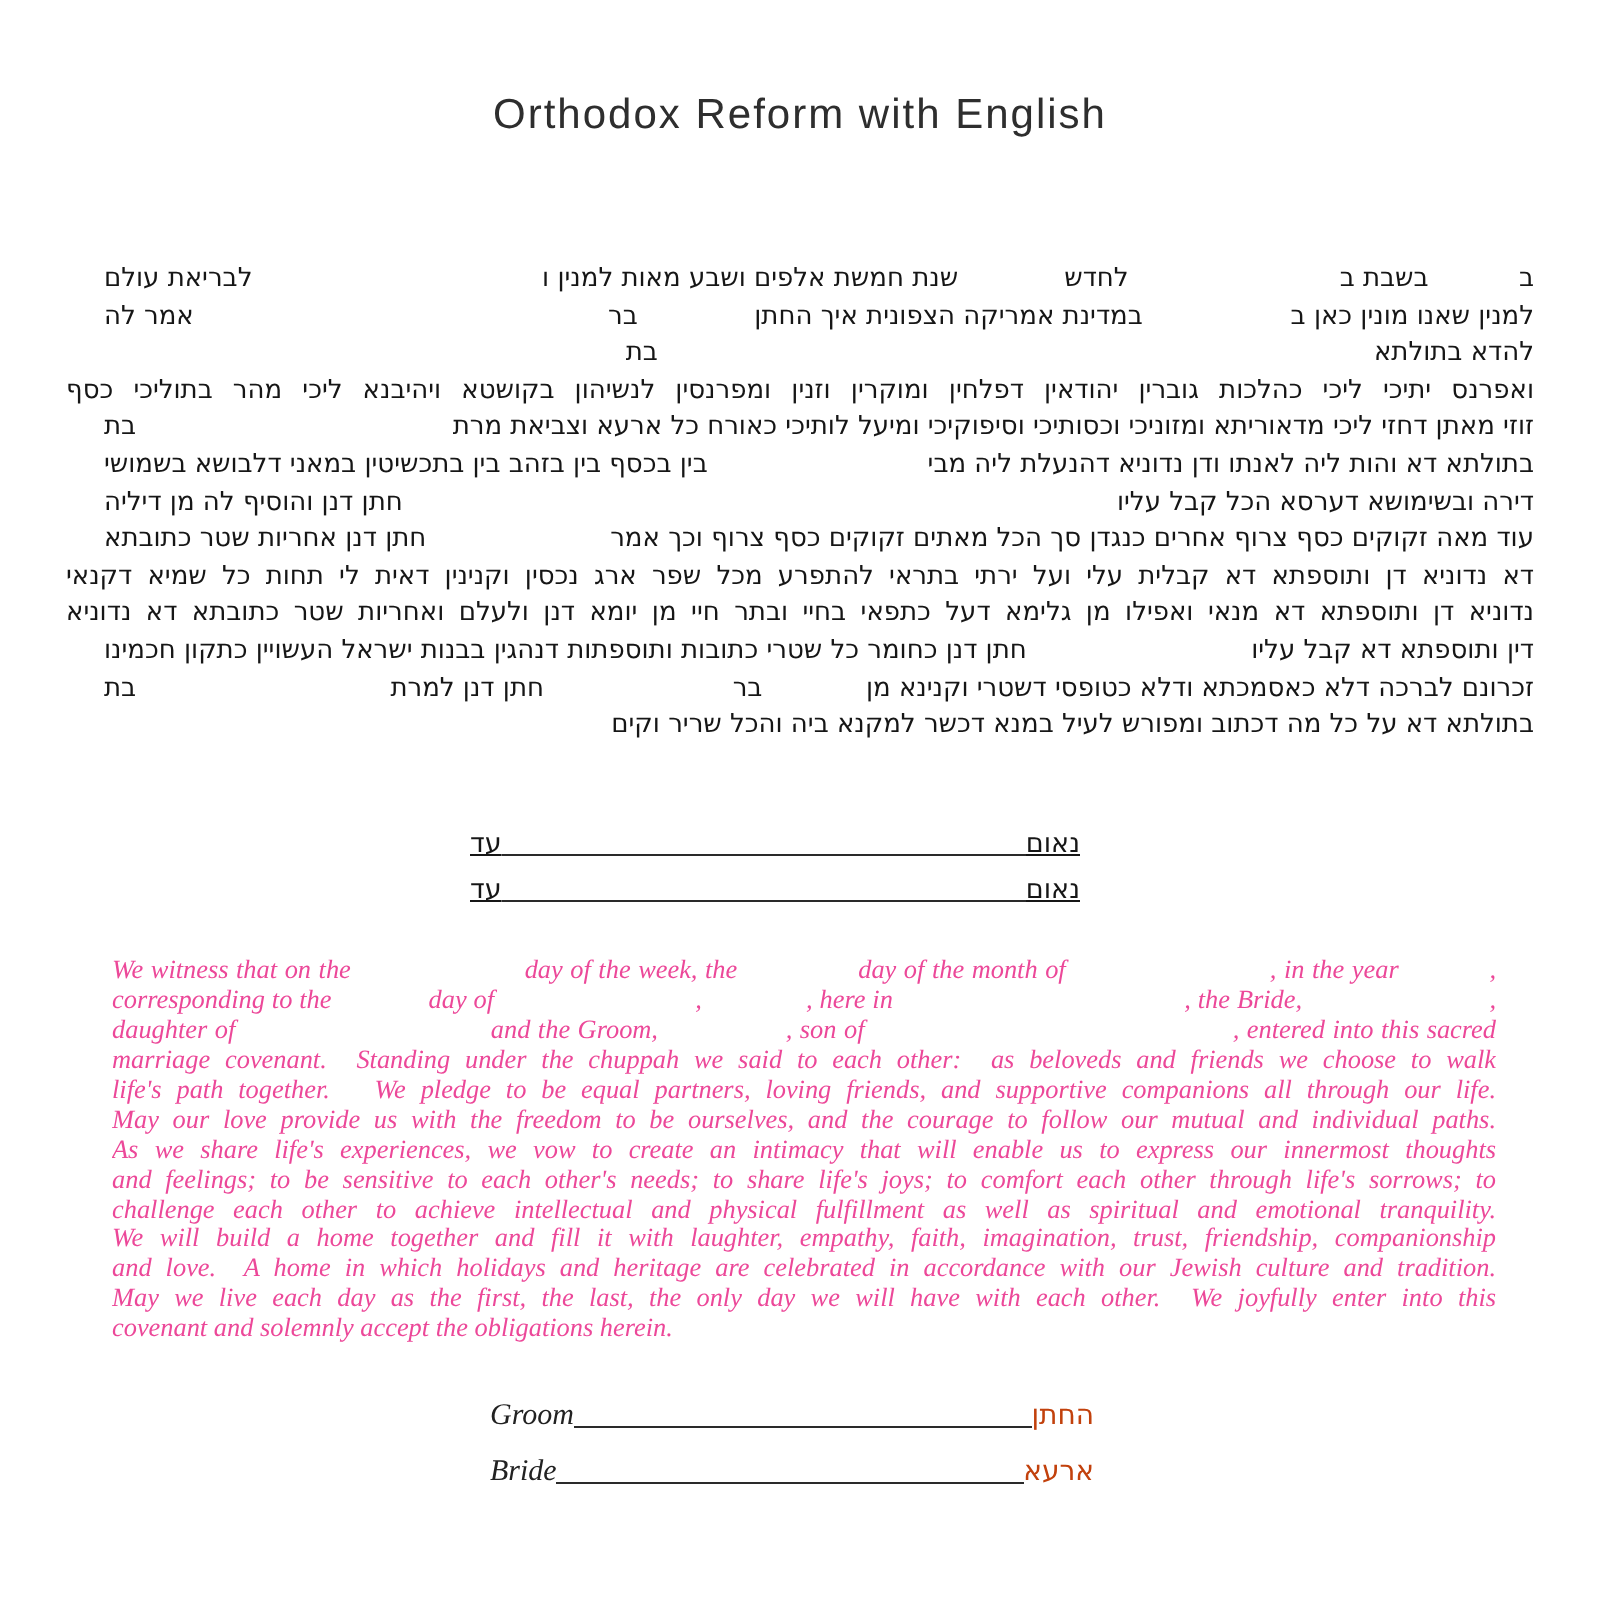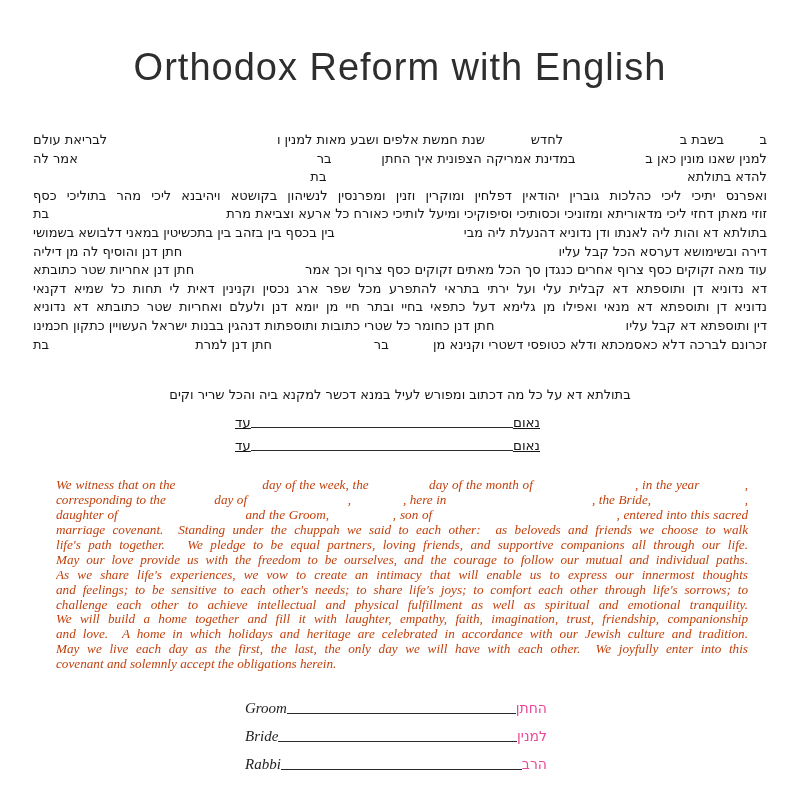--- a/index.html
+++ b/index.html
@@ -6,70 +6,70 @@
   body{
     width:800px;height:800px;background:#ffffff;
     font-family:"DejaVu Sans",sans-serif;color:#1a1a1a;
   }
   .page{position:relative;width:800px;height:800px;background:#ffffff;overflow:hidden;}
 
   .title{
     position:absolute;top:46px;left:0;right:0;
     text-align:center;
     font-family:"Liberation Sans",sans-serif;
-    font-size:38px;font-weight:400;letter-spacing:1px;color:#2e2e2e;
+    font-size:21px;font-weight:400;letter-spacing:1px;color:#2e2e2e;
   }
 
   
   .hebrew-block{
     position:absolute;top:131px;left:33px;width:734px;
     direction:rtl;unicode-bidi:embed;
     font-family:"DejaVu Sans",sans-serif;
     font-size:13px;line-height:18.6px;color:#161616;
   }
   .h-line{height:18.6px;white-space:nowrap;overflow:hidden;}
   .h-line.gapped{display:flex;align-items:baseline;}
-  .h-seg{flex-shrink:0;}
+  .h-seg{flex-shrink:0;margin-left:19px;}
   .h-gap{flex-grow:1;flex-basis:0;min-width:8px;}
   .h-line.justify{text-align:justify;text-align-last:justify;}
-  .h-line.center{text-align:center;margin-top:32px;}
+  .h-line.center{}
 
   
   .witness-block{
     position:absolute;top:407px;left:235px;width:305px;
     direction:rtl;font-size:13.5px;color:#161616;
   }
   .w-row{display:flex;align-items:flex-end;height:23px;}
   .w-label{flex-shrink:0;line-height:1.1;text-decoration:underline;}
   .w-line{flex:1;border-bottom:1px solid #2a2a2a;margin:0 0 2px 0;height:1px;}
 
   
   .english-block{
     position:absolute;top:478px;left:56px;width:692px;
     font-family:"Liberation Serif",serif;font-style:italic;
-    font-size:13.2px;line-height:14.95px;color:#c2410c;
+    font-size:13.2px;line-height:14.95px;color:#ec4899;
   }
   .e-line{
     white-space:nowrap;overflow:hidden;
     text-align:justify;text-align-last:justify;
     height:14.95px;
   }
   .e-line.e-last{text-align-last:left;}
 
   
   .signature-block{position:absolute;top:688px;left:245px;width:302px;}
   .s-row{display:flex;align-items:flex-end;height:28px;}
   .s-en{
     flex-shrink:0;font-family:"Liberation Serif",serif;font-style:italic;
     font-size:15px;color:#222222;line-height:1.1;
   }
   .s-line{flex:1;border-bottom:1px solid #2a2a2a;margin:0 0 2px 0;height:1px;}
   .s-he{
     flex-shrink:0;direction:rtl;font-family:"DejaVu Sans",sans-serif;
-    font-size:14px;color:#ec4899;line-height:1.1;
+    font-size:14px;color:#c2410c;line-height:1.1;
   }
 </style>
 </head>
 <body>
 
 <div class="page">
   <div class="title">Orthodox Reform with English</div>
   <div class="hebrew-block" dir="rtl">
       <div class="h-line gapped">
         <span class="h-seg">ב</span>
@@ -166,21 +166,16 @@
     </div>
   <div class="signature-block">
       <div class="s-row">
         <span class="s-en">Groom</span>
         <span class="s-line"></span>
         <span class="s-he">החתן</span>
       </div>
       <div class="s-row">
         <span class="s-en">Bride</span>
         <span class="s-line"></span>
-        <span class="s-he">למנין</span>
-      </div>
-      <div class="s-row">
-        <span class="s-en">Rabbi</span>
-        <span class="s-line"></span>
-        <span class="s-he">הרב</span>
+        <span class="s-he">ארעא</span>
       </div>
     </div>
 </div>
 
 </body></html>

